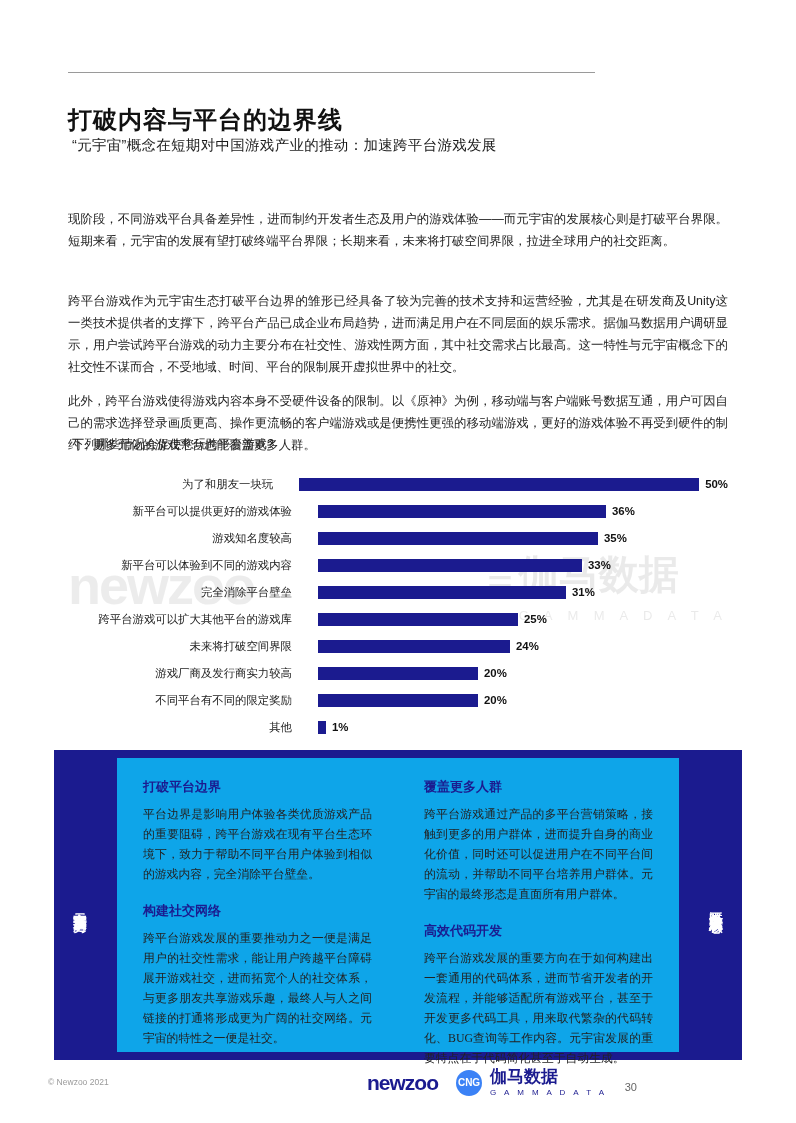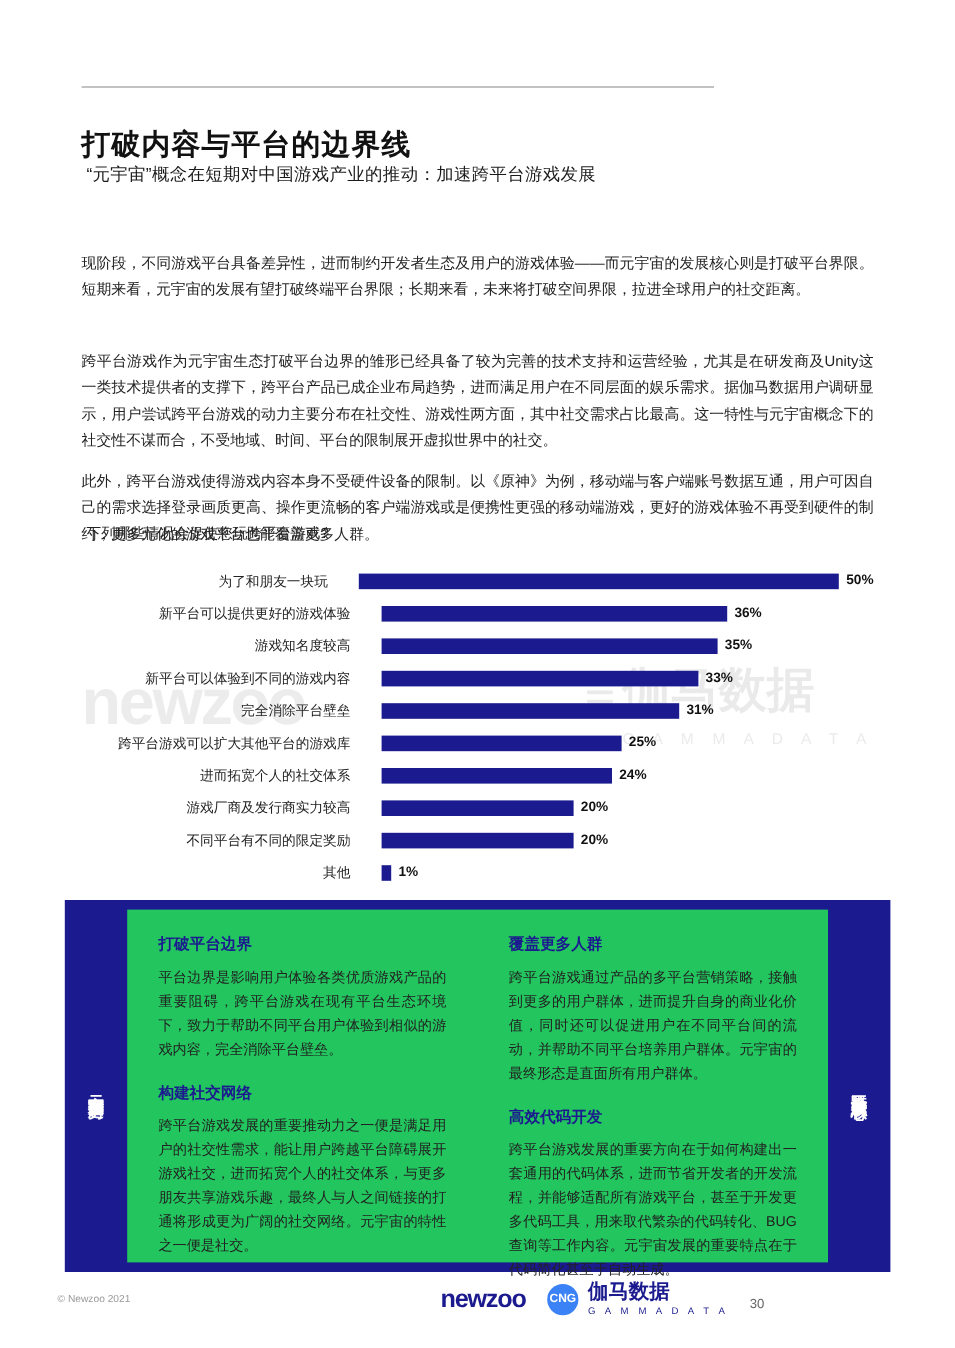--- a/index.html
+++ b/index.html
@@ -170,23 +170,24 @@
     font-size: 13.5px;
     font-weight: bold;
     line-height: 21px;
     text-align: center;
     letter-spacing: 1px;
     writing-mode: vertical-rl;
     text-orientation: upright;
   }
   .panel-inner {
     flex: 1;
-    background: #22c55e;
-    margin: 8px 0;
-    display: flex;
+    background: #0ea5e9;
+    margin: 8px 11px;
+    display: flex;
+    font-family: Liberation Serif, serif;
   }
   .panel-col {
     width: 50%;
     box-sizing: border-box;
     padding: 20px 26px 10px 26px;
   }
   .panel-col.left { border-right: 0; }
   .blk-title {
     color: #1b1b8f;
     font-weight: bold;
@@ -319,21 +320,21 @@
           </div>
         </div>
         <div class="c-row">
           <div class="c-label">跨平台游戏可以扩大其他平台的游戏库</div>
           <div class="c-barbox">
             <div class="c-bar" style="width: 200px; background: rgb(27, 27, 143);"></div>
             <div class="c-val">25%</div>
           </div>
         </div>
         <div class="c-row">
-          <div class="c-label">进而拓宽个人的社交体系</div>
+          <div class="c-label">未来将打破空间界限</div>
           <div class="c-barbox">
             <div class="c-bar" style="width: 192px; background: rgb(27, 27, 143);"></div>
             <div class="c-val">24%</div>
           </div>
         </div>
         <div class="c-row">
           <div class="c-label">游戏厂商及发行商实力较高</div>
           <div class="c-barbox">
             <div class="c-bar" style="width: 160px; background: rgb(27, 27, 143);"></div>
             <div class="c-val">20%</div>

